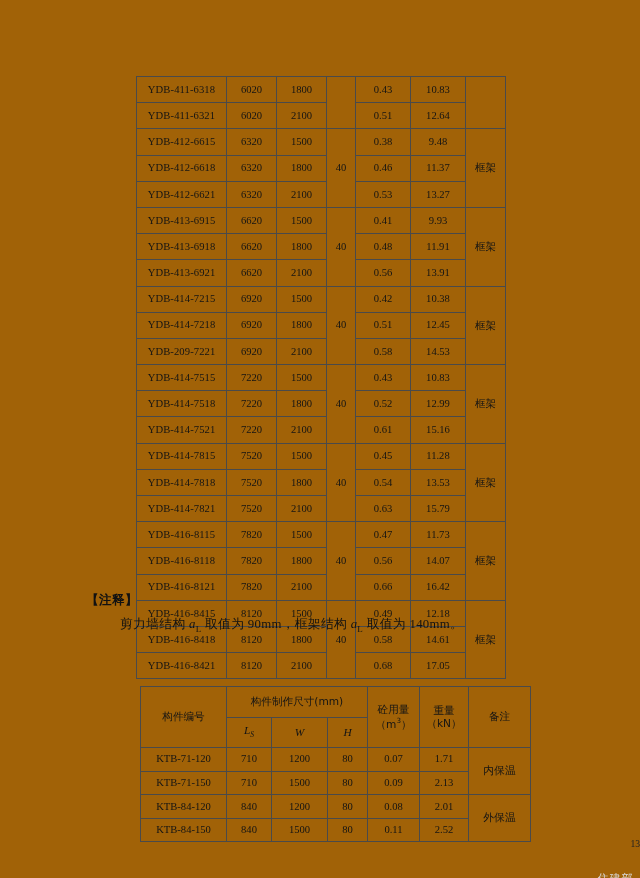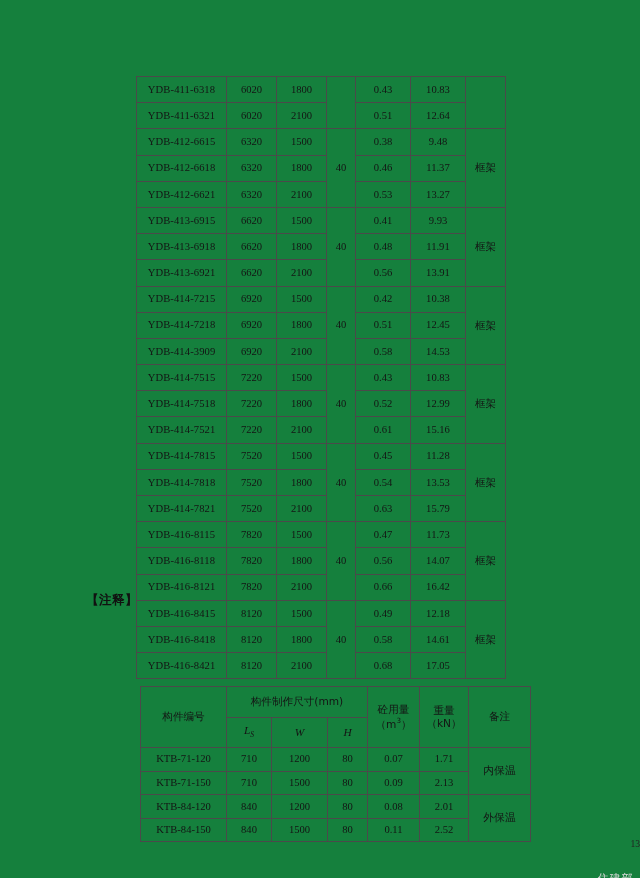--- a/index.html
+++ b/index.html
@@ -11,21 +11,21 @@
     width: 640px;
     height: 878px;
     position: relative;
     font-family: "Liberation Serif", "DejaVu Serif", serif;
     color: #111111;
     overflow: hidden;
   }
   .page {
     position: absolute;
     inset: 0;
-    background: #15803d;
+    background: #a16207;
   }
 
   
   #table1-wrap {
     position: absolute;
     left: 136px;
     top: 76px;
     width: 369px;
   }
   table.doc-table {
@@ -266,21 +266,21 @@
             <td class="remark" rowspan="3">框架</td>
           </tr>
           <tr>
             <td class="code">YDB-414-7218</td>
             <td class="num">6920</td>
             <td class="num">1800</td>
             <td class="num">0.51</td>
             <td class="num">12.45</td>
           </tr>
           <tr>
-            <td class="code">YDB-414-3909</td>
+            <td class="code">YDB-209-7221</td>
             <td class="num">6920</td>
             <td class="num">2100</td>
             <td class="num">0.58</td>
             <td class="num">14.53</td>
           </tr>
           <tr class="group-start">
             <td class="code">YDB-414-7515</td>
             <td class="num">7220</td>
             <td class="num">1500</td>
             <td class="num" rowspan="3">40</td>
@@ -370,20 +370,23 @@
             <td class="num">2100</td>
             <td class="num">0.68</td>
             <td class="num">17.05</td>
           </tr>
         </tbody>
     </table>
   </div>
 
   <div id="notes">
     <div class="note-head">【注释】</div>
+    <div class="note-body">
+      <span>剪力墙结构 </span><span class="var"><span>a</span><sub>L</sub></span><span> 取值为 90mm，框架结构 </span><span class="var"><span>a</span><sub>L</sub></span><span> 取值为 140mm。</span>
+    </div>
   </div>
 
 
 
   <div id="table2-wrap">
     <table class="doc-table" id="table2">
       <colgroup>
         <col style="width:86px">
         <col style="width:45px">
         <col style="width:56px">

